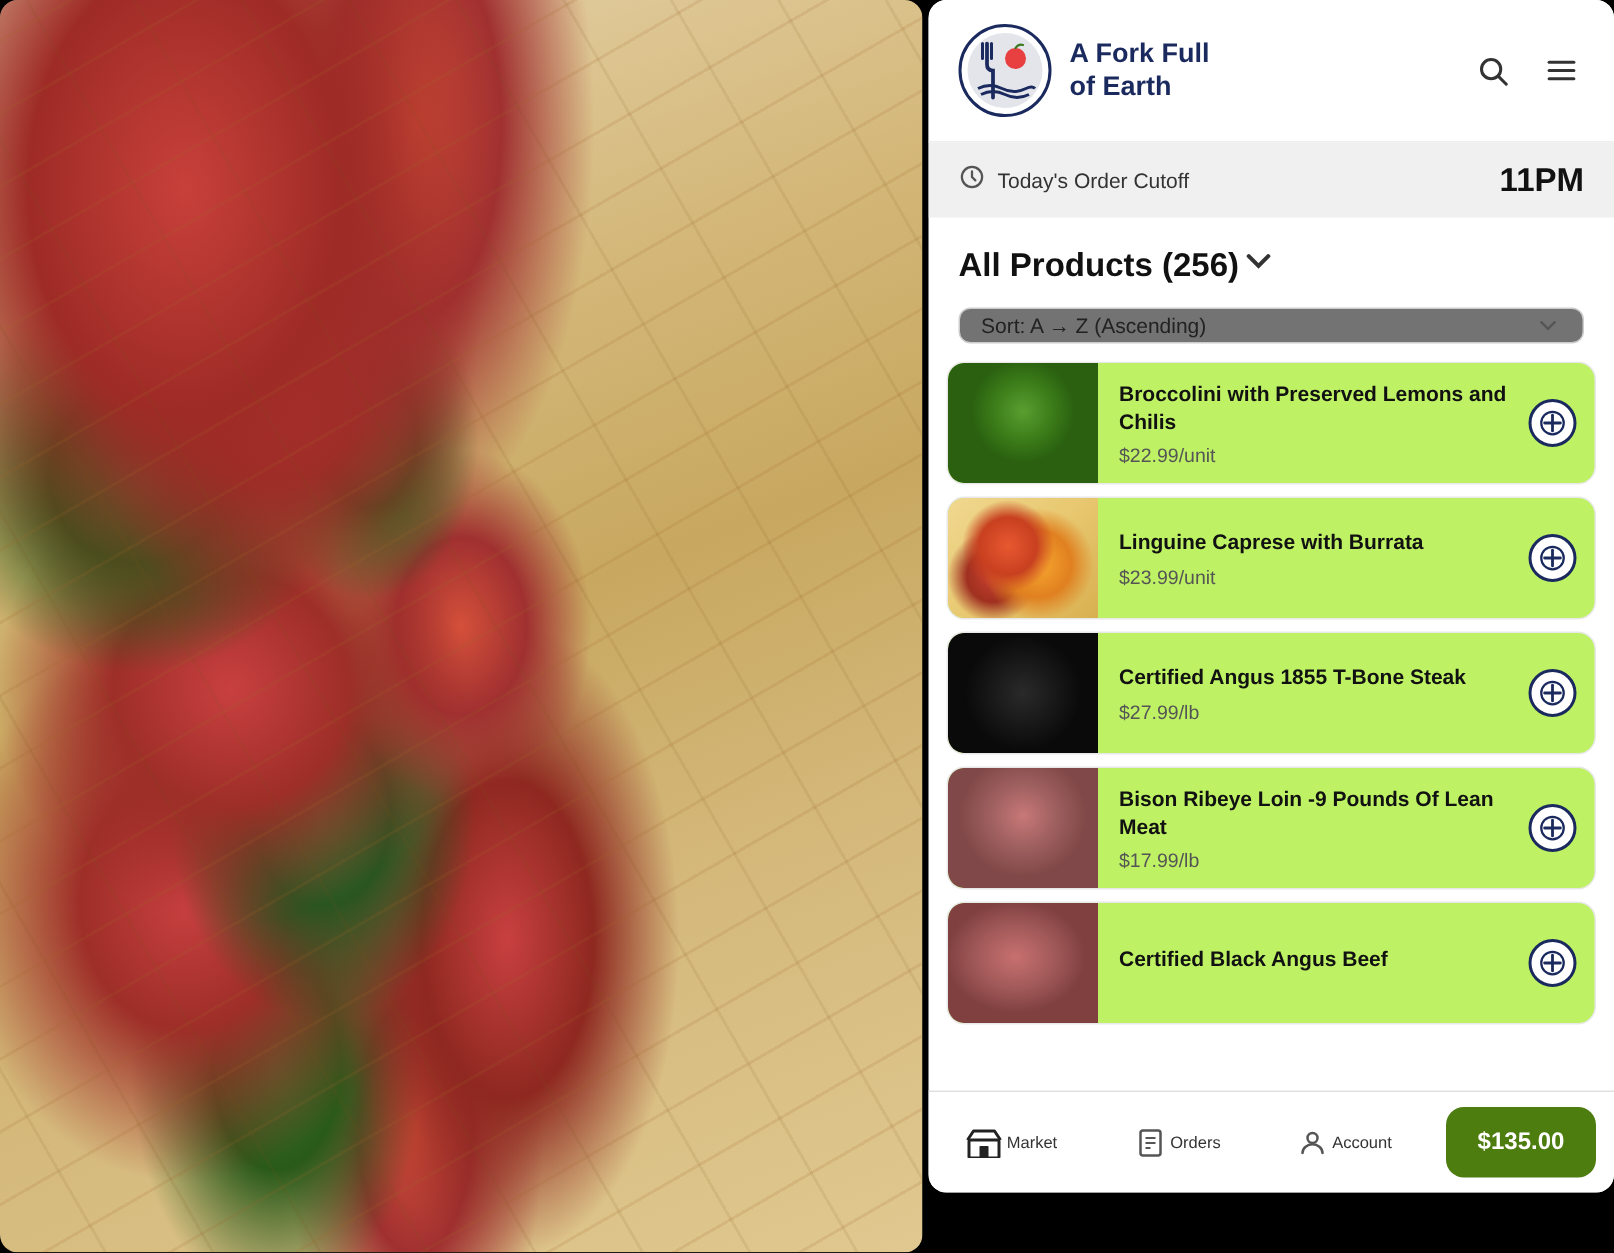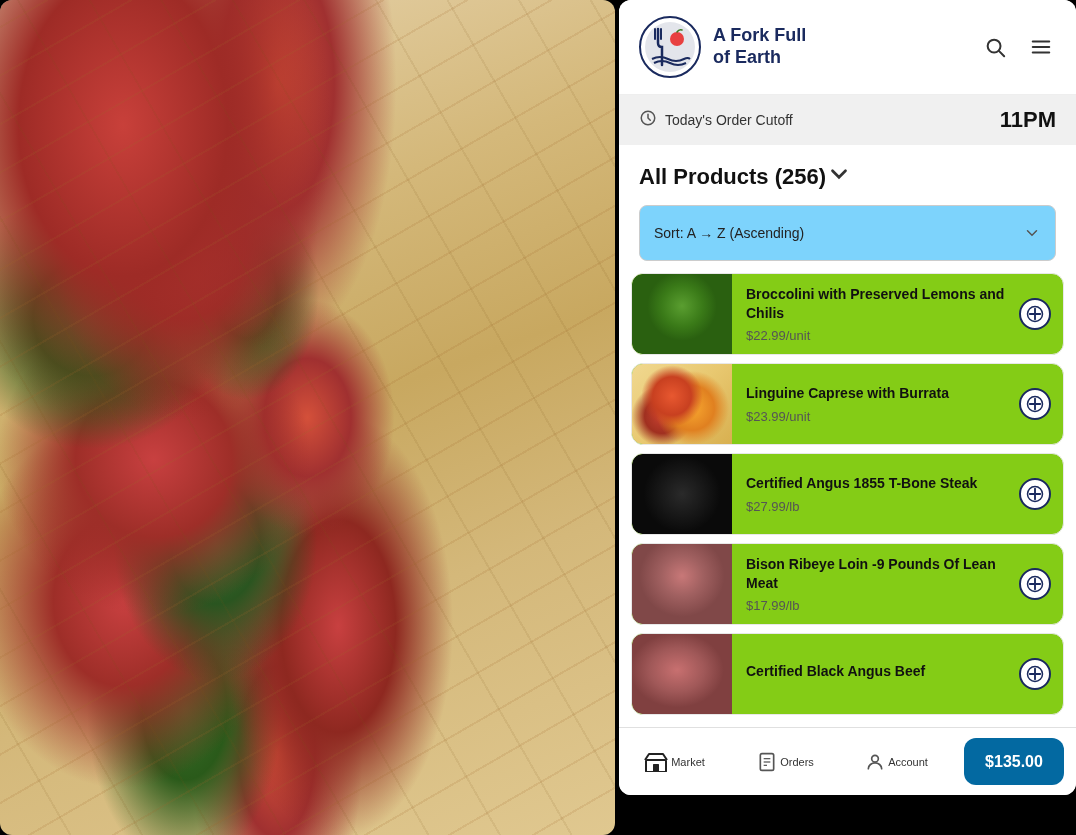--- a/index.html
+++ b/index.html
@@ -176,45 +176,45 @@
       font-size: 22px;
       color: #333;
       cursor: pointer;
     }
 
     
     .sort-dropdown {
       margin: 4px 20px 12px;
       border: 1.5px solid #ccc;
       border-radius: 8px;
-      padding: 18px 14px;
+      padding: 2px 14px;
       display: flex;
       align-items: center;
       justify-content: space-between;
       cursor: pointer;
-      background: #7dd3fc;
+      background: #737373;
     }
 
     .sort-label {
       font-size: 14px;
       font-weight: 500;
       color: #222;
     }
 
     
     .product-list {
       flex: 1;
       overflow-y: auto;
       padding: 0 12px;
     }
 
     .product-item {
       display: flex;
       align-items: center;
-      background: #84cc16;
+      background: #bef264;
       border: 1.5px solid #e8e8e8;
       border-radius: 12px;
       margin-bottom: 8px;
       overflow: hidden;
       cursor: pointer;
     }
 
     .product-img {
       width: 100px;
       height: 80px;
@@ -318,21 +318,21 @@
       padding: 8px 4px;
     }
 
     .nav-label {
       font-size: 11px;
       color: #333;
       font-weight: 500;
     }
 
     .cart-btn {
-      background: #0369a1;
+      background: #4d7c0f;
       color: #fff;
       border: none;
       border-radius: 12px;
       margin: 10px 12px;
       padding: 0 16px;
       font-size: 16px;
       font-weight: 700;
       cursor: pointer;
       min-width: 100px;
       display: flex;

